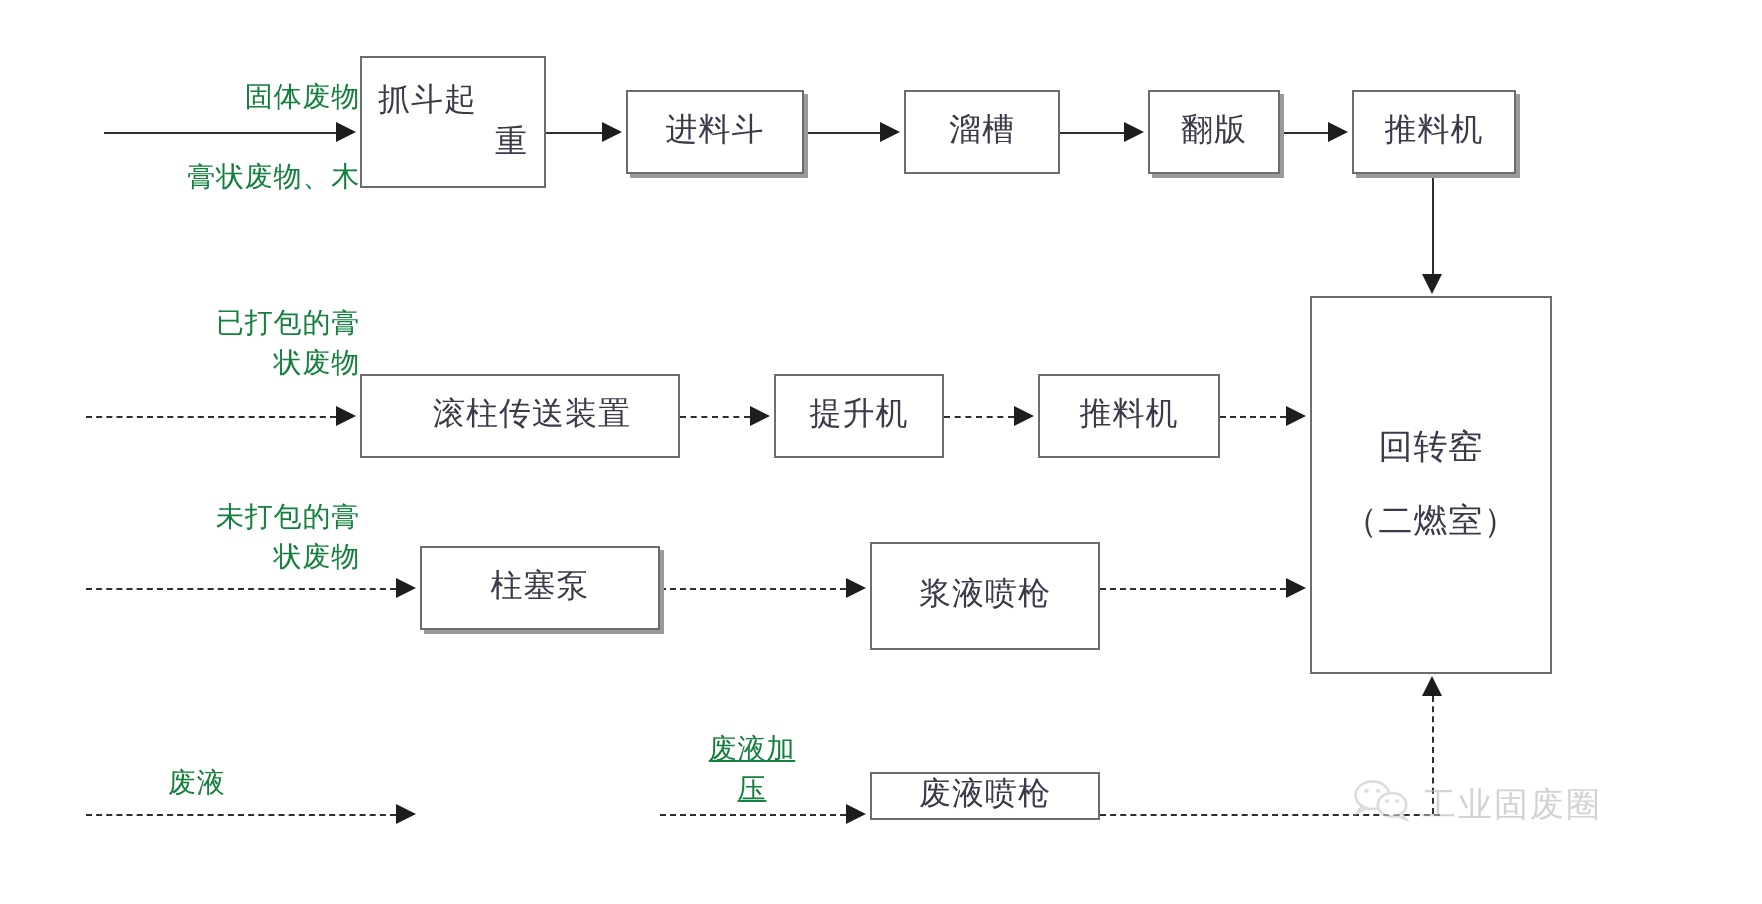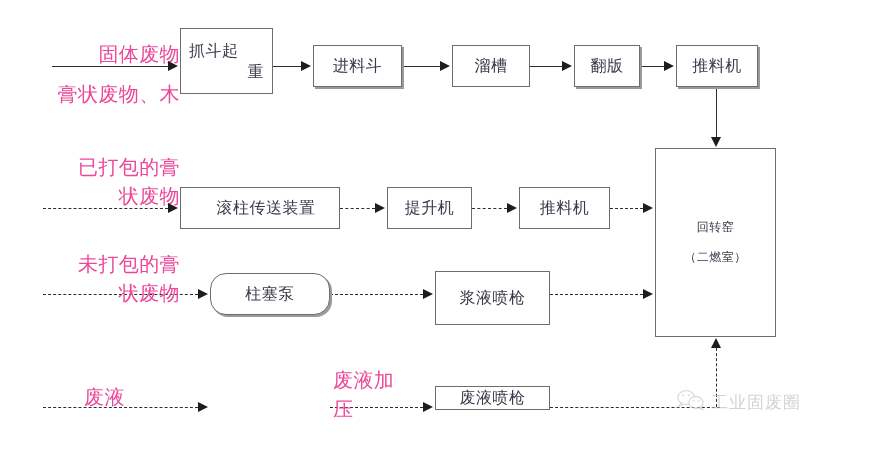--- a/index.html
+++ b/index.html
@@ -42,30 +42,30 @@
     align-items: stretch;
     justify-content: center;
     padding: 1px 8px;
     text-align: left;
   }
   .node.grab .ln:nth-child(2) { text-align: right; }
 
   
   .label {
     position: absolute;
-    color: #ec4899;
-    font-size: 20px;
+    color: #15803d;
+    font-size: 14px;
     line-height: 1.45;
     letter-spacing: 0.4px;
     white-space: nowrap;
     z-index: 3;
   }
   .label .ln { display: block; }
   .label.ralign { text-align: right; }
-  .label.center { text-align: left; }
+  .label.center { text-align: center; text-decoration: underline; }
 
   
   .conn {
     position: absolute;
     z-index: 2;
   }
   .conn.h { height: 0; border-top-width: 1.6px; border-top-color: #2e2e2e; }
   .conn.v { width: 0; border-left-width: 1.6px; border-left-color: #2e2e2e; }
   .solid.h  { border-top-style: solid; }
   .solid.v  { border-left-style: solid; }
@@ -159,21 +159,21 @@
   <div class="conn h solid" style="left:640px; top:66px; width:24px;"></div>
   <div class="arrow right" style="left:664px; top:60.5px;"></div>
 
   <div class="node shadowed" style="left:676px; top:45px; width:82px; height:42px;">
     <span class="ln">推料机</span>
   </div>
 
   <div class="conn v solid" style="left:716px; top:87px; height:50px;"></div>
   <div class="arrow down" style="left:710.5px; top:137px;"></div>
 
-  <div class="node" style="left:655px; top:148px; width:121px; height:189px; font-size:12px;">
+  <div class="node" style="left:655px; top:148px; width:121px; height:189px; font-size:17px;">
     <span class="ln" style="margin-bottom:14px;">回转窑</span>
     <span class="ln">（二燃室）</span>
   </div>
 
   <div class="label ralign" style="left:45px; top:153px; width:135px;">
     <span class="ln">已打包的膏</span>
     <span class="ln">状废物</span>
   </div>
 
   <div class="conn h dashdot" style="left:43px; top:208px; width:125px;"></div>
@@ -201,21 +201,21 @@
   <div class="arrow right" style="left:643px; top:202.5px;"></div>
 
   <div class="label ralign" style="left:45px; top:250px; width:135px;">
     <span class="ln">未打包的膏</span>
     <span class="ln">状废物</span>
   </div>
 
   <div class="conn h dashdot" style="left:43px; top:294px; width:155px;"></div>
   <div class="arrow right" style="left:198px; top:288.5px;"></div>
 
-  <div class="node shadowed" style="left:210px; top:273px; width:120px; height:42px;border-radius:16px;">
+  <div class="node shadowed" style="left:210px; top:273px; width:120px; height:42px;">
     <span class="ln">柱塞泵</span>
   </div>
 
   <div class="conn h dashdot" style="left:330px; top:294px; width:93px;"></div>
   <div class="arrow right" style="left:423px; top:288.5px;"></div>
 
   <div class="node" style="left:435px; top:271px; width:115px; height:54px;">
     <span class="ln">浆液喷枪</span>
   </div>
 

